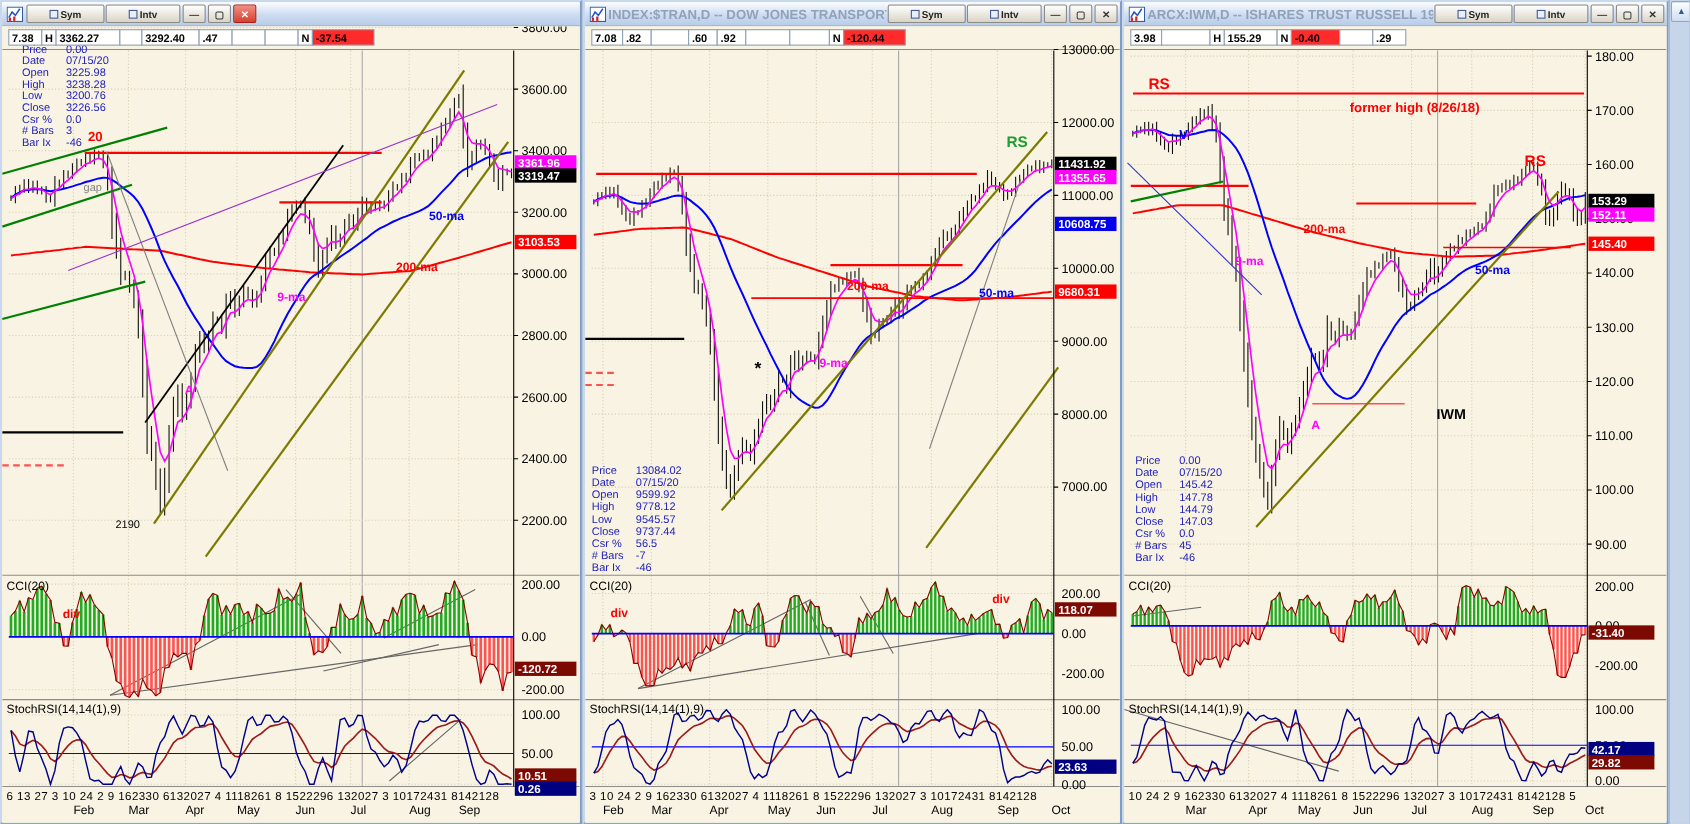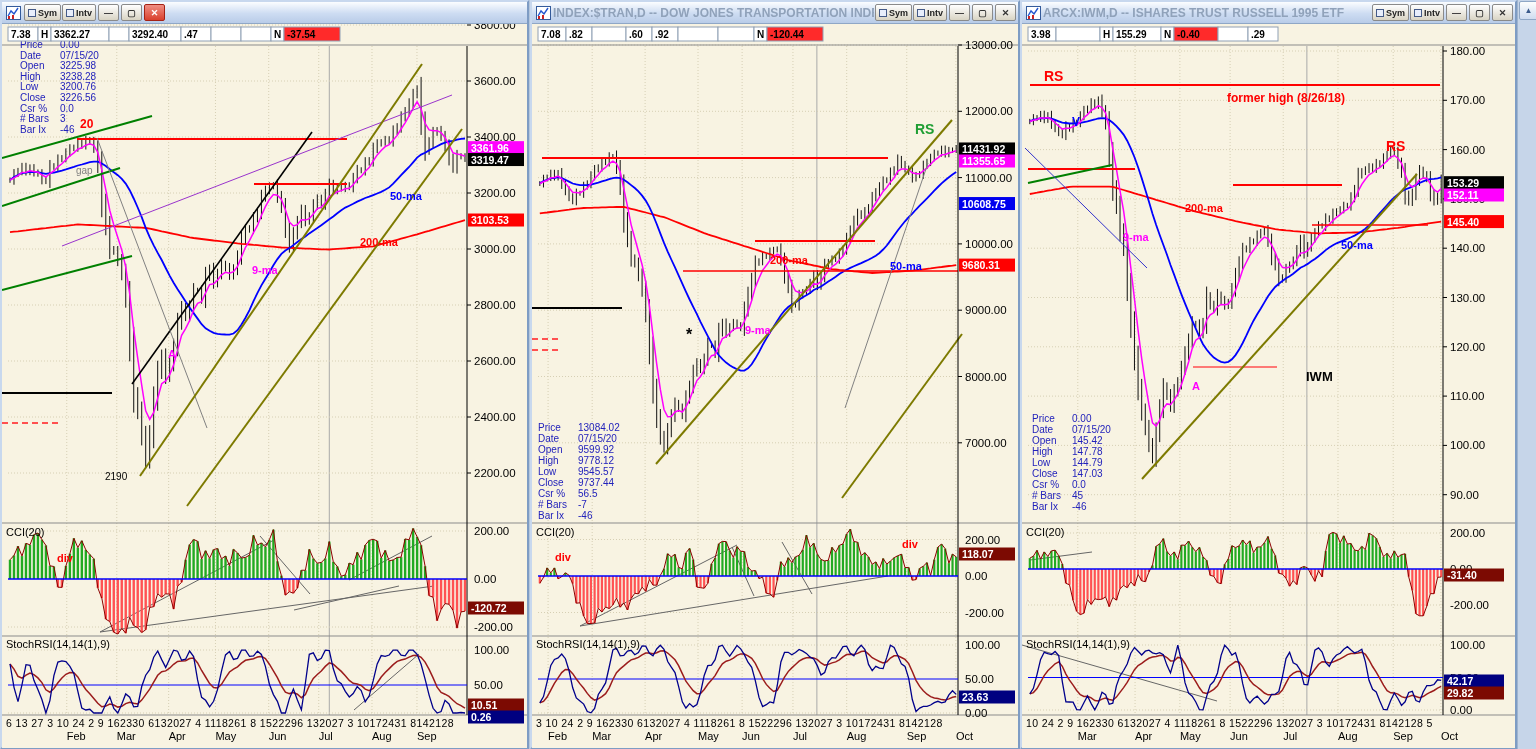--- a/index.html
+++ b/index.html
@@ -3,21 +3,21 @@
 <meta charset="utf-8">
 <style>
   html,body{margin:0;padding:0;background:#b4c6dc;font-family:"Liberation Sans",sans-serif;}
   .desktop{position:relative;width:1536px;height:749px;overflow:hidden;background:#b4c6dc;}
   .wm{position:absolute;left:1499px;width:36px;text-align:center;color:#bccadc;font:bold 46px "Liberation Serif",serif;z-index:0;user-select:none;}
   .window{position:absolute;top:0;height:749px;background:#f8f3e2;border:2px solid #7e9cc4;border-top-color:#c8d8ee;border-left-color:#c8d8ee;box-sizing:border-box;z-index:1;}
   .titlebar{height:21px;background:linear-gradient(#fbfdff,#cddcf2 55%,#b9cce8);border-bottom:1px solid #8fa7c6;display:flex;align-items:center;padding:0 2px;}
   .ticon{width:15px;height:14px;margin:0 2px;flex:0 0 auto;}
   .ttext{flex:1;font-size:12px;font-weight:bold;color:#000;white-space:nowrap;overflow:hidden;}
   .window.inactive .ttext{color:#90a2ba;}
-  .tbtn{height:15px;font:bold 9px "Liberation Sans",sans-serif;color:#222;padding:0 3px;background:linear-gradient(#ffffff,#d9d4c4);border:1px solid #8a8a8a;border-radius:2px;margin-left:1px;display:inline-flex;align-items:center;cursor:pointer;}
+  .tbtn{height:15px;font:bold 9px "Liberation Sans",sans-serif;color:#222;padding:0 20px;background:linear-gradient(#ffffff,#d9d4c4);border:1px solid #8a8a8a;border-radius:2px;margin-left:1px;display:inline-flex;align-items:center;cursor:pointer;}
   .tbtn::before{content:"";display:inline-block;width:6px;height:6px;border:1px solid #445a88;background:#e8eefc;margin-right:2px;}
   .wbtn{width:19px;height:15px;margin-left:2px;font:bold 9px "Liberation Sans",sans-serif;color:#333;background:linear-gradient(#ffffff,#d9d4c4);border:1px solid #8a8a8a;border-radius:2px;display:inline-flex;align-items:center;justify-content:center;cursor:pointer;}
   .wbtn.close-red{background:linear-gradient(#f08f84,#d9402e);color:#fff;border-color:#a42215;}
   .content{position:relative;width:100%;height:724px;background:#f8f3e2;}
   .content svg{display:block;}
   .scrollstrip{position:absolute;left:1517px;top:0;width:19px;height:749px;background:#c6d5e9;border-left:1px solid #9fb4cf;z-index:2;}
   .scrollbtn{width:17px;height:17px;margin:1px 0 0 1px;background:linear-gradient(#fdfefe,#cfdcf0);border:1px solid #8fa7c6;border-radius:2px;font-size:8px;color:#3a5a8c;display:flex;align-items:center;justify-content:center;cursor:pointer;}
 </style>
 </head>
 <body>

